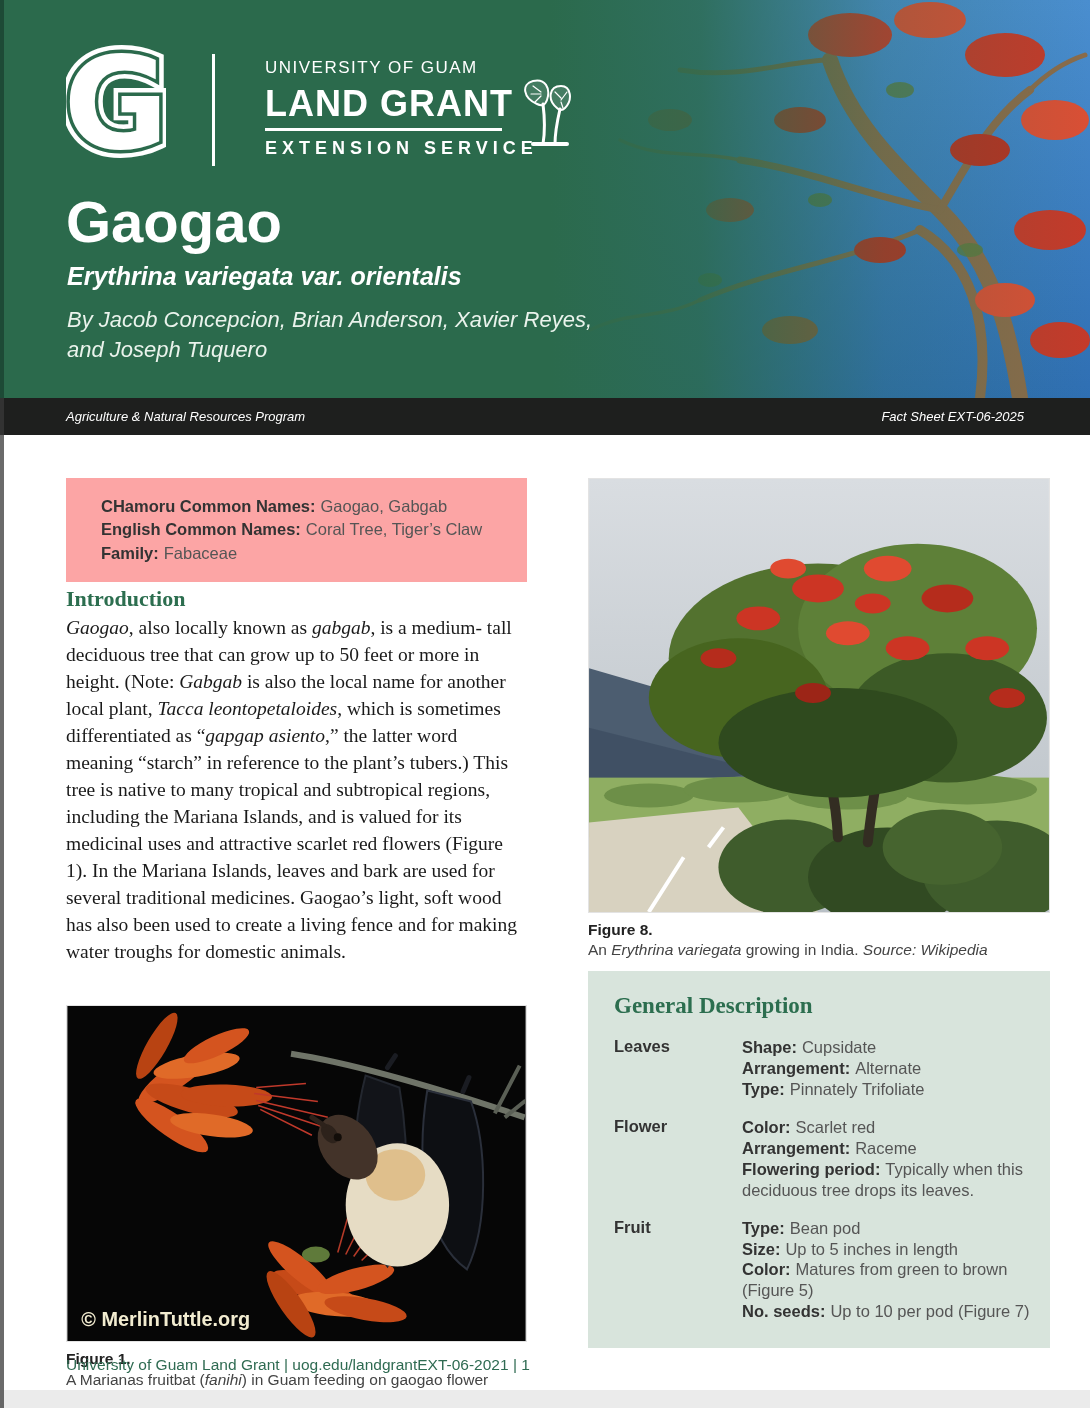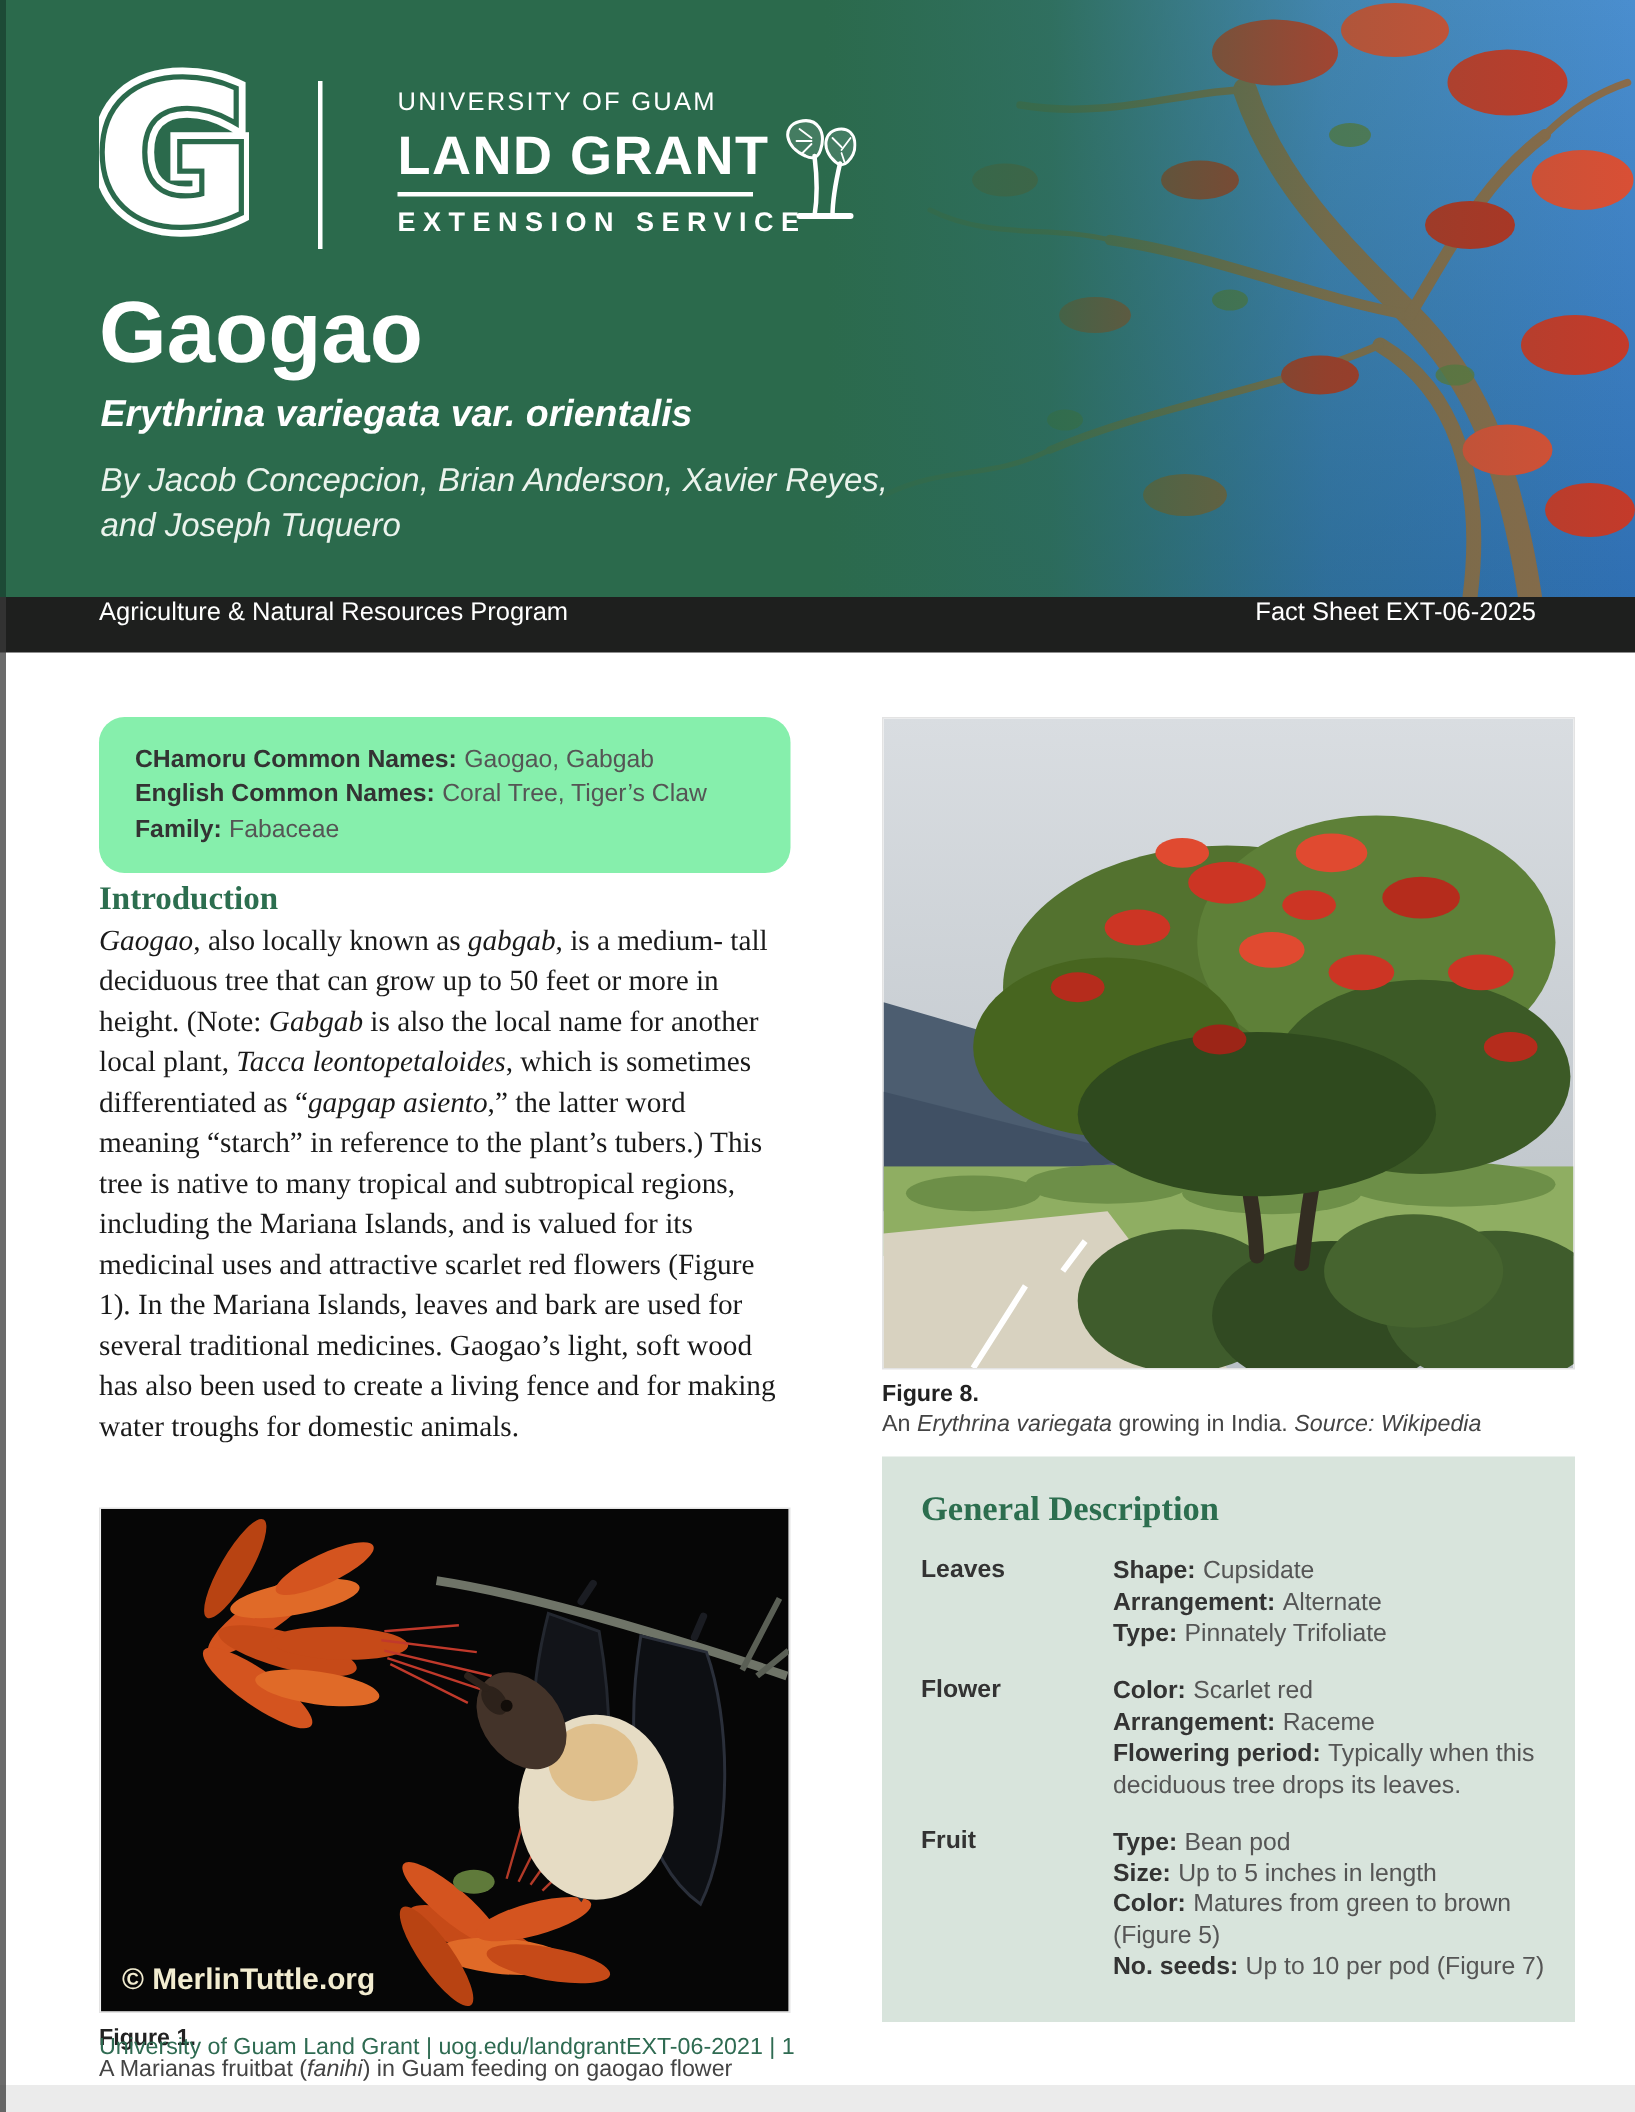--- a/index.html
+++ b/index.html
@@ -14,28 +14,28 @@
   .divider{width:3px;height:112px;background:#fff;margin:10px 0 0 46px;}
   .wordmark{margin:14px 0 0 50px;color:#fff;}
   .wm-univ{font-size:17px;letter-spacing:1.5px;font-weight:500;}
   .wm-land{font-size:36px;font-weight:bold;letter-spacing:1px;line-height:1.15;display:flex;align-items:flex-end;gap:6px;}
   .wm-rule{width:237px;height:3px;background:#fff;margin-top:4px;}
   .wm-ext{font-size:18px;font-weight:bold;letter-spacing:5px;margin-top:7px;}
   .title{position:absolute;left:66px;top:188px;color:#fff;font-size:58px;font-weight:bold;z-index:3;}
   .subtitle{position:absolute;left:67px;top:262px;color:#fff;font-size:25px;font-weight:bold;font-style:italic;z-index:3;}
   .authors{position:absolute;left:67px;top:305px;color:#eaf3ec;font-size:22px;line-height:1.38;max-width:545px;z-index:3;font-weight:300;font-style:italic;}
   
-  .bar{width:1090px;height:37px;background:#1E1F1E;display:flex;
-       justify-content:space-between;padding:0 66px;box-sizing:border-box;color:#fff;font-size:17px;}
+  .bar{width:1090px;height:37px;background:#1E1F1E;display:flex;align-items:center;
+       justify-content:space-between;padding:0 66px;box-sizing:border-box;color:#fff;font-size:13px;font-style:italic;}
   
   .content{display:flex;gap:61px;padding:43px 40px 0 66px;box-sizing:border-box;}
   .col-left{width:461px;}
   .col-right{width:462px;}
-  .info-box{background:#86efac;padding:17px 24px;box-sizing:border-box;font-size:16.5px;
-            line-height:1.42;color:#555;border-radius:17px;}
+  .info-box{background:#fca5a5;padding:17px 35px;box-sizing:border-box;font-size:16.5px;
+            line-height:1.42;color:#555;}
   .lbl{font-weight:bold;color:#333;margin-right:.3em;}
   h2.sec{font-family:"Liberation Serif",serif;color:#2C6E4F;font-size:22px;margin:4px 0 2px 0;}
   .body-text{font-family:"Liberation Serif",serif;font-size:19.5px;line-height:27px;color:#1A1A1A;
              text-align:left;}
   .figure{border:1px solid #e3e3e3;box-sizing:border-box;display:block;}
   .fig1{margin-top:40px;}
   .caption{font-size:15.5px;color:#444;line-height:1.32;margin-top:7px;}
   .caption .cap-t{font-weight:bold;color:#222;display:block;}
   .gd-box{background:#D8E4DC;margin-top:10px;padding:22px 12px 26px 26px;box-sizing:border-box;}
   .gd-box h2{margin:0 0 18px 0;font-family:"Liberation Serif",serif;color:#2C6E4F;font-size:23px;}

